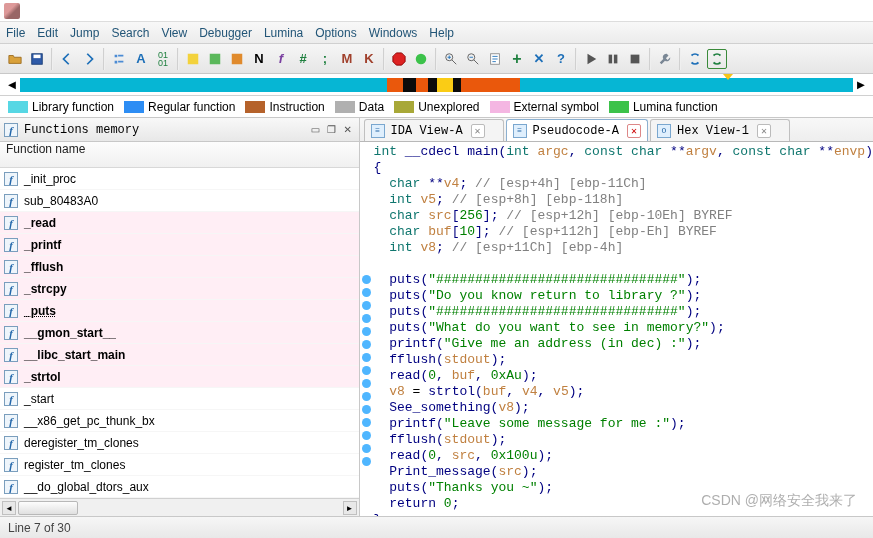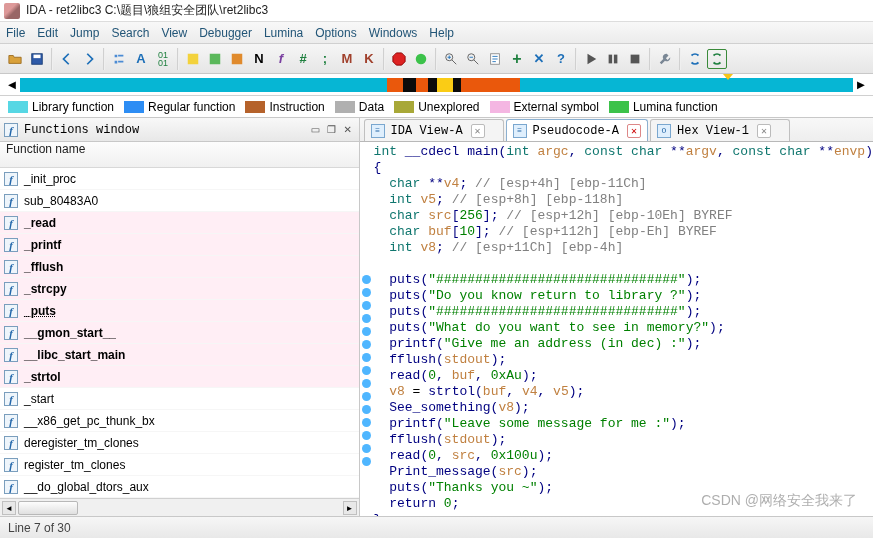--- a/index.html
+++ b/index.html
@@ -59,21 +59,20 @@
 .id { color:#c08040; }
 .op { color:#000; }
 .status-bar { height:22px; background:linear-gradient(#f6f6f6,#e8e8e8); border-top:1px solid #c8c8c8; display:flex; align-items:center; padding:2px 8px; color:#444; }
 .watermark { position:absolute; right:16px; bottom:28px; color:rgba(120,120,120,.6); font-size:14px; pointer-events:none; }
 </style>
 </head>
 <body>
 
 <div class="title-bar">
   <span class="ico"></span>
-  <span>IDA - ret2libc3 C:\题目\狼组安全团队\ret2libc3</span>
 </div>
 
 <div class="menu-bar" id="menu-bar">
     <span>File</span>
     <span>Edit</span>
     <span>Jump</span>
     <span>Search</span>
     <span>View</span>
     <span>Debugger</span>
     <span>Lumina</span>
@@ -230,21 +229,21 @@
     <span>External symbol</span>
     <span class="sw" style="background: rgb(60, 194, 74);"></span>
     <span>Lumina function</span>
   </div>
 
 <div class="workspace">
 
   <div class="left-pane">
     <div class="pane-title">
       <span class="f-ico">f</span>
-      <span>Functions window</span>
+      <span>Functions memory</span>
       <div class="ctl">
         <span>▭</span>
         <span>❐</span>
         <span>✕</span>
       </div>
     </div>
     <div class="col-header">
       <span>Function name</span>
     </div>
     <div class="fn-list" id="fn-list">

